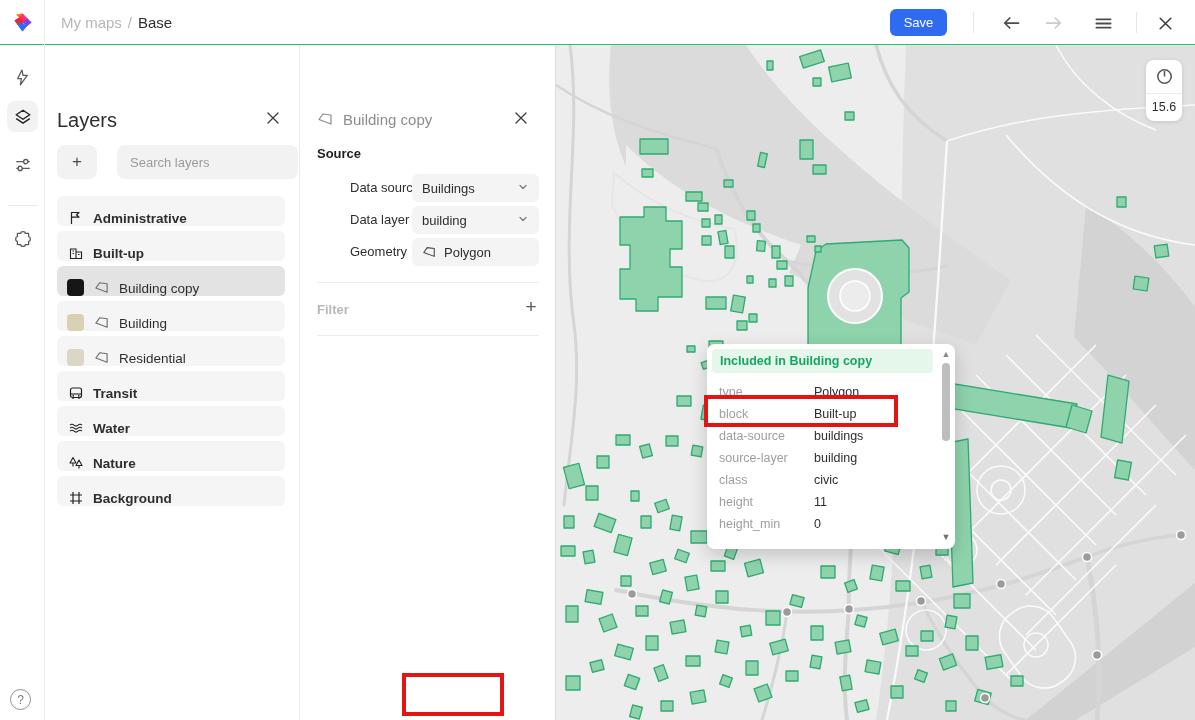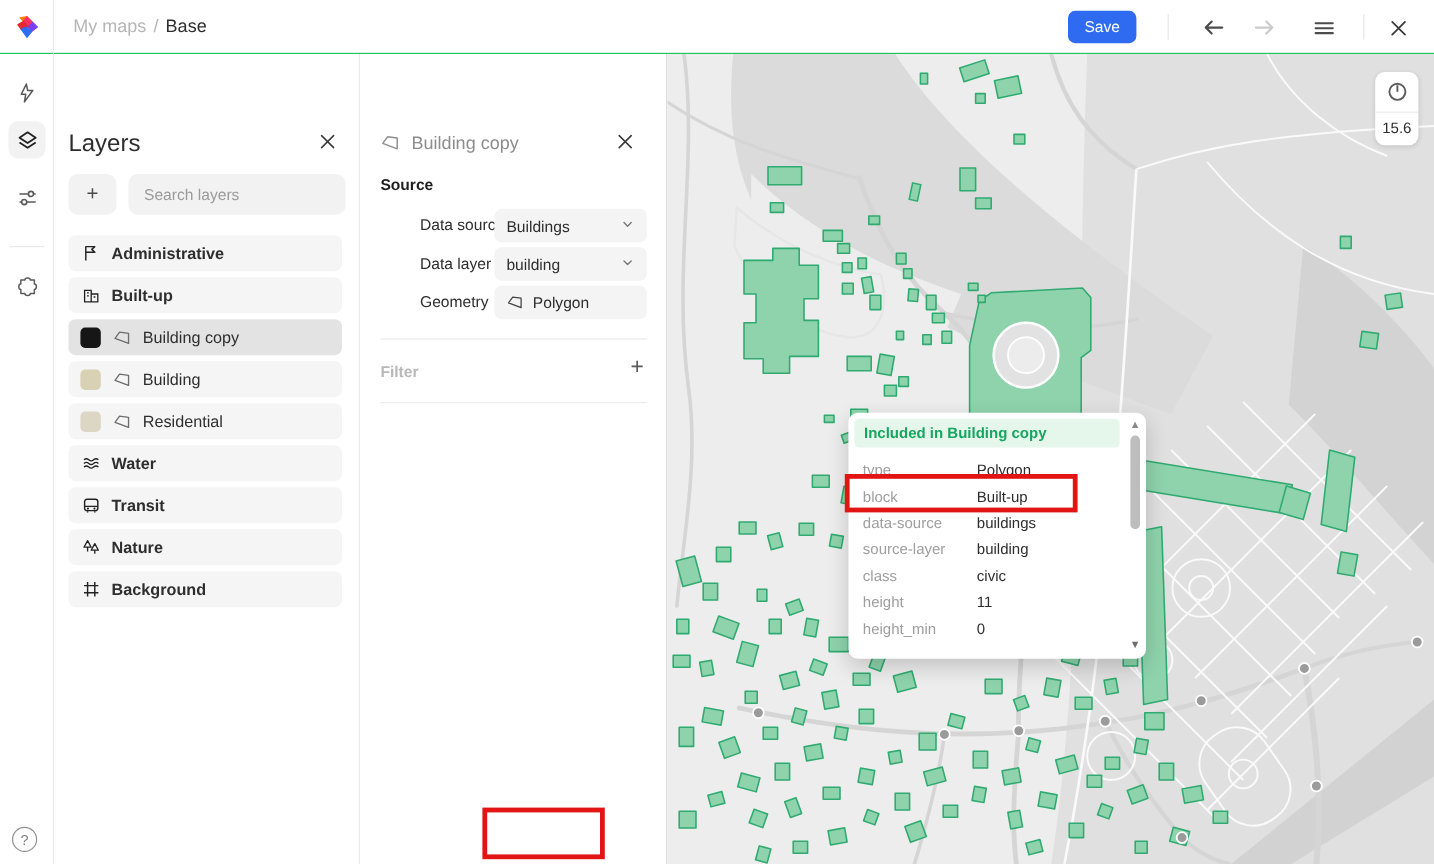--- a/index.html
+++ b/index.html
@@ -21,24 +21,24 @@
   #rail { position:absolute; left:0; top:45px; width:45px; height:675px; background:#fff; border-right:1px solid #ebebeb; z-index:30; }
   .rail-btn { position:absolute; left:7px; width:31px; height:31px; border-radius:8px; display:flex; align-items:center; justify-content:center; cursor:pointer; }
   .rail-btn.active { background:#f2f2f2; }
   #rail-div { position:absolute; left:8px; top:160px; width:29px; height:1px; background:#e9e9e9; }
 
   
   #layers-panel { position:absolute; left:45px; top:45px; width:255px; height:675px; background:#fff; border-right:1px solid #ebebeb; z-index:25; }
   #layers-title { position:absolute; left:12px; top:64px; font-size:20px; color:#2e2e2e; }
   #layers-close { position:absolute; left:217px; top:62px; width:22px; height:22px; display:flex; align-items:center; justify-content:center; cursor:pointer; }
   #add-layer-btn { position:absolute; left:12px; top:100px; width:40px; height:34px; background:#f2f2f2; border:none; border-radius:8px; font-size:17px; color:#4a4a4a; cursor:pointer; display:flex; align-items:center; justify-content:center; }
-  #layer-search { position:absolute; left:62px; top:100px; width:181px; height:34px; background:#f2f2f2; border:none; border-radius:8px; padding:0 13px; font-size:13px; color:#0f766e; font-family:inherit; outline:none; }
+  #layer-search { position:absolute; left:72px; top:100px; width:181px; height:34px; background:#f2f2f2; border:none; border-radius:8px; padding:0 13px; font-size:13px; color:#0f766e; font-family:inherit; outline:none; }
   #layer-search::placeholder { color:#9b9b9b; }
   #layer-list { position:absolute; left:12px; top:151px; width:228px; display:flex; flex-direction:column; gap:5px; }
-  .lrow { height:30px; background:#f5f5f5; border-radius:6px; display:flex; align-items:center; padding:0 10px; gap:9px; cursor:pointer; }
+  .lrow { height:30px; background:#f5f5f5; border-radius:6px; display:flex; align-items:flex-end; padding:0 10px; gap:9px; cursor:pointer; }
   .lrow.selected { background:#e3e3e3; }
   .lrow .llabel { font-size:13.5px; color:#2e2e2e; }
   .lrow.group .llabel { font-weight:bold; }
   .licon { width:17px; height:17px; flex:0 0 auto; display:flex; align-items:center; justify-content:center; }
   .swatch { width:17px; height:17px; border-radius:4px; flex:0 0 auto; }
 
   
   #inspector { position:absolute; left:300px; top:45px; width:256px; height:675px; background:#fff; border-right:1px solid #dedede; z-index:25; }
   #insp-head { position:absolute; left:17px; top:62px; width:222px; height:24px; display:flex; align-items:center; gap:10px; }
   #insp-title { font-size:15px; color:#8c8c8c; }
@@ -482,36 +482,36 @@
         <span class="licon">
             <svg width="15" height="15" viewBox="0 0 16 16">
               <path d="M2 8.5 L6 3 L14 4 L14 13 Z" fill="none" stroke="#6e6e6e" stroke-width="1.2" stroke-linejoin="round"></path>
             </svg>
           </span>
         <span class="llabel">Residential</span>
       </div>
       <div class="lrow group">
         <span class="licon">
             <svg width="16" height="16" viewBox="0 0 16 16">
-              <path d="M2 5.2 Q4 3.4 6 5.2 T10 5.2 T14 5.2 M2 8.2 Q4 6.4 6 8.2 T10 8.2 T14 8.2 M2 11.2 Q4 9.4 6 11.2 T10 11.2 T14 11.2" fill="none" stroke="#222" stroke-width="1.1"></path>
-            </svg>
-          </span>
-        <span class="llabel">Water</span>
-      </div>
-      <div class="lrow group">
-        <span class="licon">
-            <svg width="16" height="16" viewBox="0 0 16 16">
               <rect x="2.5" y="3" width="11" height="9.5" rx="2" fill="none" stroke="#222" stroke-width="1.2"></rect>
               <path d="M2.5 9 H13.5" stroke="#222" stroke-width="1.1"></path>
               <circle cx="5.3" cy="10.8" r=".9" fill="#222"></circle>
               <circle cx="10.7" cy="10.8" r=".9" fill="#222"></circle>
               <path d="M5 13 V14 M11 13 V14" stroke="#222" stroke-width="1.2"></path>
             </svg>
           </span>
         <span class="llabel">Transit</span>
+      </div>
+      <div class="lrow group">
+        <span class="licon">
+            <svg width="16" height="16" viewBox="0 0 16 16">
+              <path d="M2 5.2 Q4 3.4 6 5.2 T10 5.2 T14 5.2 M2 8.2 Q4 6.4 6 8.2 T10 8.2 T14 8.2 M2 11.2 Q4 9.4 6 11.2 T10 11.2 T14 11.2" fill="none" stroke="#222" stroke-width="1.1"></path>
+            </svg>
+          </span>
+        <span class="llabel">Water</span>
       </div>
       <div class="lrow group">
         <span class="licon">
             <svg width="16" height="16" viewBox="0 0 16 16">
               <path d="M5 2.5 L8 8 H2 Z M5 8 V11.5" fill="none" stroke="#222" stroke-width="1.1" stroke-linejoin="round"></path>
               <path d="M11 5 L14 10.5 H8 Z M11 10.5 V13.5" fill="none" stroke="#222" stroke-width="1.1" stroke-linejoin="round"></path>
             </svg>
           </span>
         <span class="llabel">Nature</span>
       </div>

